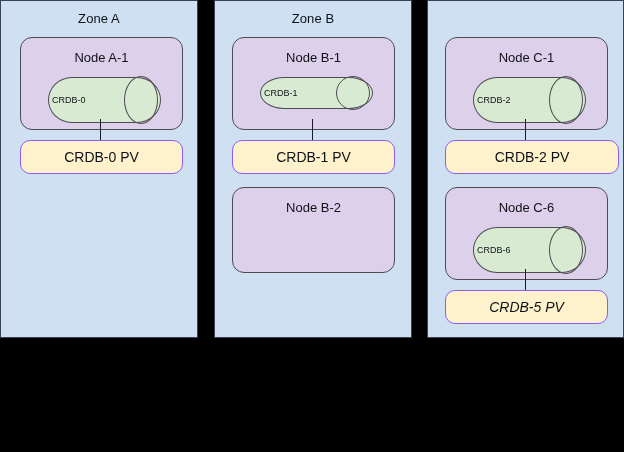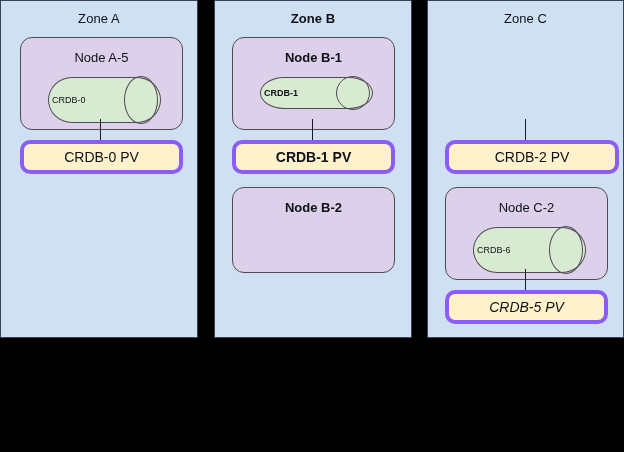--- a/index.html
+++ b/index.html
@@ -98,21 +98,21 @@
     text-align: left;
     font-size: 9px;
     line-height: 11px;
     color: #0f1116;
   }
 
   
   .pv {
     position: absolute;
     background: #fef2cd;
-    border: 4px solid #8b5cf6;
+    border: 1px solid #8b5cf6;
     border-radius: 10px;
     box-sizing: border-box;
   }
   .pv-label {
     position: absolute;
     left: 0; right: 0;
     top: 50%;
     transform: translateY(-50%);
     text-align: center;
     font-size: 14px;
@@ -129,37 +129,37 @@
 </style>
 </head>
 <body>
 
 <div id="diagram">
 
   <div class="zone" style="left:0px; width:198px; height:338px;">
     <div class="zone-title">Zone A</div>
 
     <div class="node" style="left:19px; top:36px; width:163px; height:93px;">
-      <div class="node-title">Node A-5</div>
+      <div class="node-title">Node A-1</div>
 
       <div class="cyl" style="left:27px; top:39px; width:113px; height:46px;">
         <div class="cyl-body"></div>
         <div class="cyl-cap"></div>
         <div class="cyl-label">CRDB-0</div>
       </div>
     </div>
 
     <div class="connector" style="left:99px; top:118px; height:22px;"></div>
 
     <div class="pv" style="left:19px; top:139px; width:163px; height:34px;">
       <div class="pv-label">CRDB-0 PV</div>
     </div>
   </div>
 
-  <div class="zone" style="left:214px; width:198px; height:338px;font-weight:bold;">
+  <div class="zone" style="left:214px; width:198px; height:338px;">
     <div class="zone-title">Zone B</div>
 
     <div class="node" style="left:17px; top:36px; width:163px; height:93px;">
       <div class="node-title">Node B-1</div>
 
       <div class="cyl" style="left:27px; top:39px; width:113px; height:32px;">
         <div class="cyl-body"></div>
         <div class="cyl-cap"></div>
         <div class="cyl-label">CRDB-1</div>
       </div>
@@ -170,31 +170,39 @@
     <div class="pv" style="left:17px; top:139px; width:163px; height:34px;">
       <div class="pv-label">CRDB-1 PV</div>
     </div>
 
     <div class="node" style="left:17px; top:186px; width:163px; height:86px;padding-left:8px;">
       <div class="node-title">Node B-2</div>
     </div>
   </div>
 
   <div class="zone" style="left:427px; width:197px; height:338px;">
-    <div class="zone-title">Zone C</div>
-
+
+    <div class="node" style="left:17px; top:36px; width:163px; height:93px;">
+      <div class="node-title">Node C-1</div>
+
+      <div class="cyl" style="left:27px; top:39px; width:113px; height:46px;">
+        <div class="cyl-body"></div>
+        <div class="cyl-cap"></div>
+        <div class="cyl-label">CRDB-2</div>
+      </div>
+    </div>
 
     <div class="connector" style="left:97px; top:118px; height:22px;"></div>
 
     <div class="pv" style="left:17px; top:139px; width:174px; height:34px;">
       <div class="pv-label">CRDB-2 PV</div>
     </div>
 
     <div class="node" style="left:17px; top:186px; width:163px; height:93px;">
-      <div class="node-title">Node C-2</div>
+      <div class="node-title">Node C-6</div>
 
       <div class="cyl" style="left:27px; top:39px; width:113px; height:46px;">
         <div class="cyl-body"></div>
         <div class="cyl-cap"></div>
         <div class="cyl-label">CRDB-6</div>
       </div>
     </div>
 
     <div class="connector" style="left:97px; top:268px; height:22px;"></div>
 

